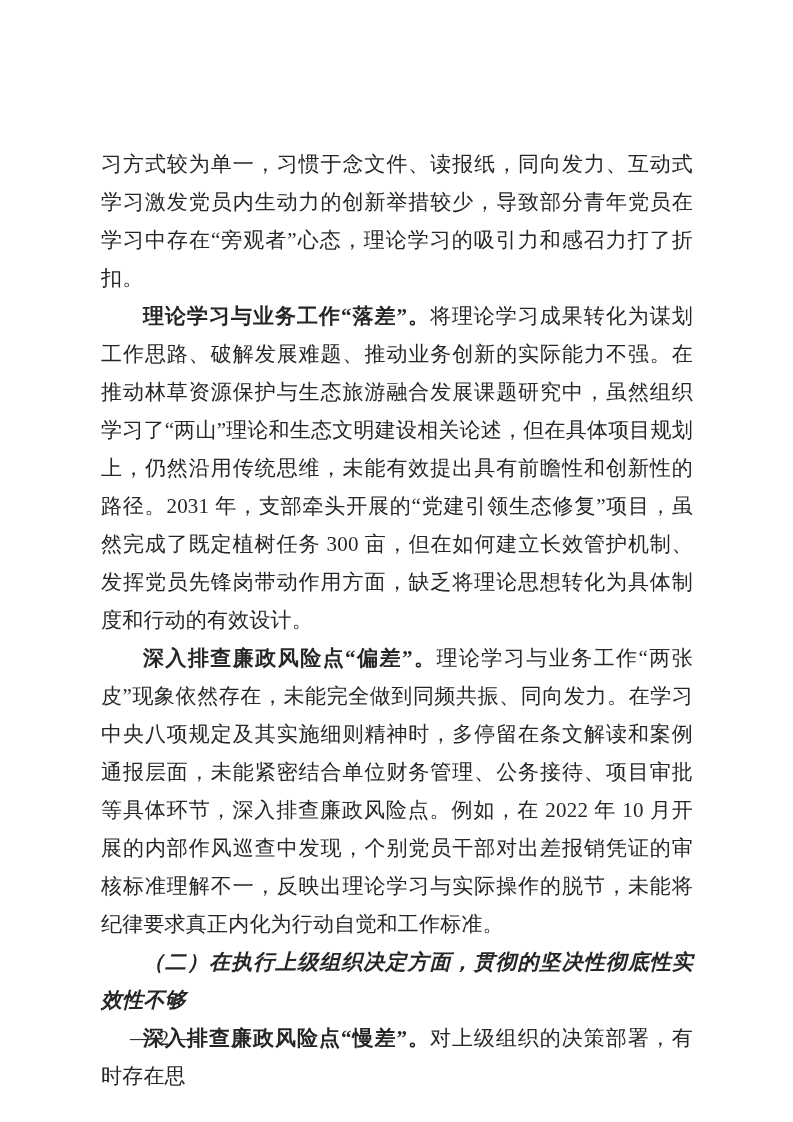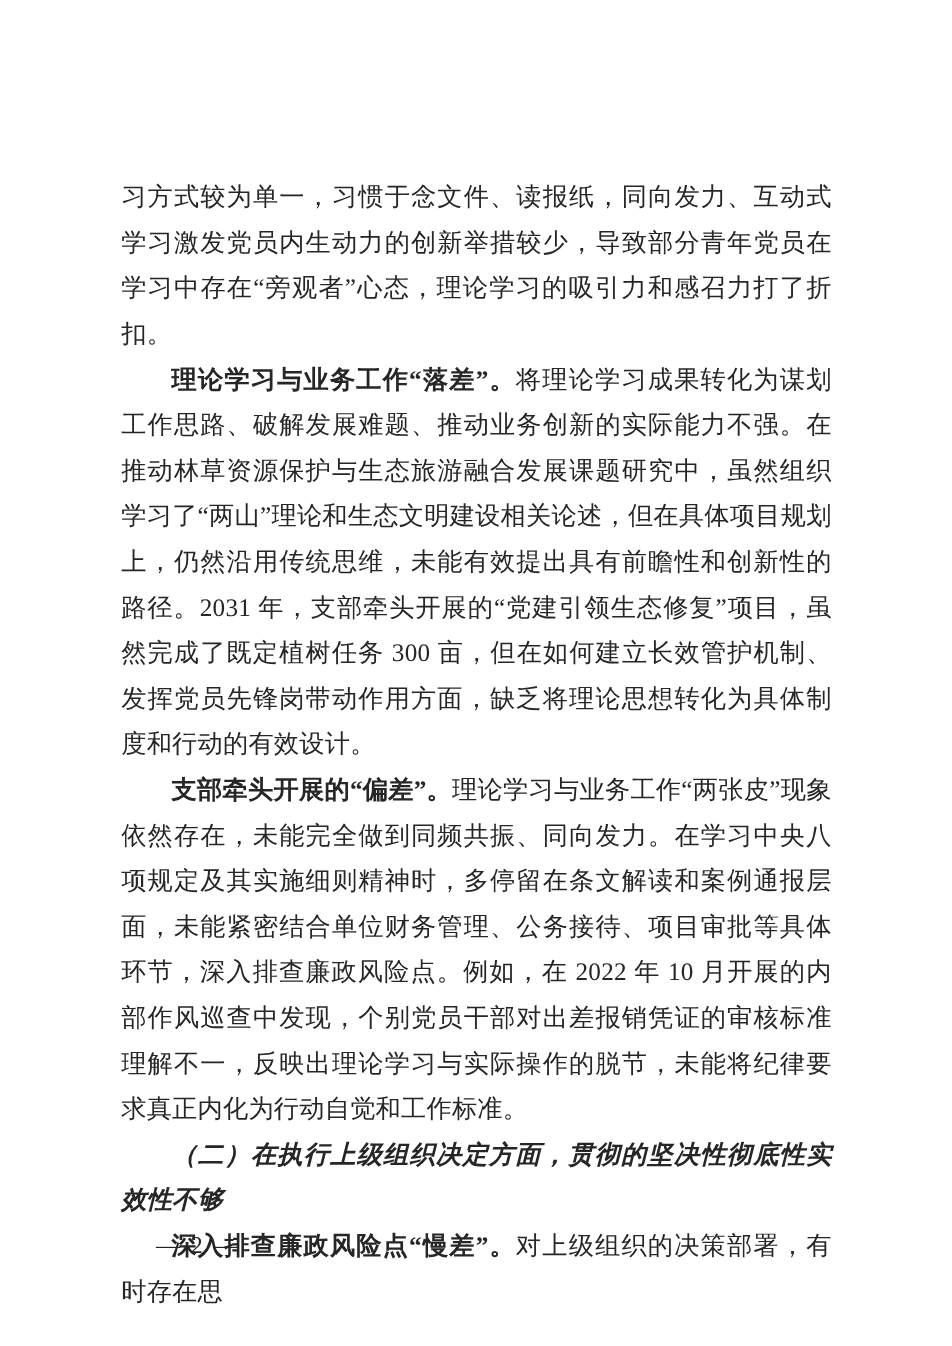--- a/index.html
+++ b/index.html
@@ -52,21 +52,21 @@
 </style>
 </head>
 <body>
 
 <div class="page-content">
 
   <p class="para no-indent"><span>习方式较为单一，习惯于念文件、读报纸，同向发力、互动式学习激发党员内生动力的创新举措较少，导致部分青年党员在学习中存在“旁观者”心态，理论学习的吸引力和感召力打了折扣。</span></p>
 
   <p class="para"><span class="lead">理论学习与业务工作“落差”。</span><span>将理论学习成果转化为谋划工作思路、破解发展难题、推动业务创新的实际能力不强。在推动林草资源保护与生态旅游融合发展课题研究中，虽然组织学习了“两山”理论和生态文明建设相关论述，但在具体项目规划上，仍然沿用传统思维，未能有效提出具有前瞻性和创新性的路径。2031 年，支部牵头开展的“党建引领生态修复”项目，虽然完成了既定植树任务 300 亩，但在如何建立长效管护机制、发挥党员先锋岗带动作用方面，缺乏将理论思想转化为具体制度和行动的有效设计。</span></p>
 
-  <p class="para"><span class="lead">支部牵头开展的“偏差”。</span><span>理论学习与业务工作“两张皮”现象依然存在，未能完全做到同频共振、同向发力。在学习中央八项规定及其实施细则精神时，多停留在条文解读和案例通报层面，未能紧密结合单位财务管理、公务接待、项目审批等具体环节，深入排查廉政风险点。例如，在 2022 年 10 月开展的内部作风巡查中发现，个别党员干部对出差报销凭证的审核标准理解不一，反映出理论学习与实际操作的脱节，未能将纪律要求真正内化为行动自觉和工作标准。</span></p>
+  <p class="para"><span class="lead">深入排查廉政风险点“偏差”。</span><span>理论学习与业务工作“两张皮”现象依然存在，未能完全做到同频共振、同向发力。在学习中央八项规定及其实施细则精神时，多停留在条文解读和案例通报层面，未能紧密结合单位财务管理、公务接待、项目审批等具体环节，深入排查廉政风险点。例如，在 2022 年 10 月开展的内部作风巡查中发现，个别党员干部对出差报销凭证的审核标准理解不一，反映出理论学习与实际操作的脱节，未能将纪律要求真正内化为行动自觉和工作标准。</span></p>
 
   <p class="para heading"><span>（二）在执行上级组织决定方面，贯彻的坚决性彻底性实效性不够</span></p>
 
   <p class="para"><span class="lead">深入排查廉政风险点“慢差”。</span><span>对上级组织的决策部署，有时存在思</span></p>
 
 </div>
 
 <div class="page-footer"><span>— 2 —</span></div>
 
 </body></html>

